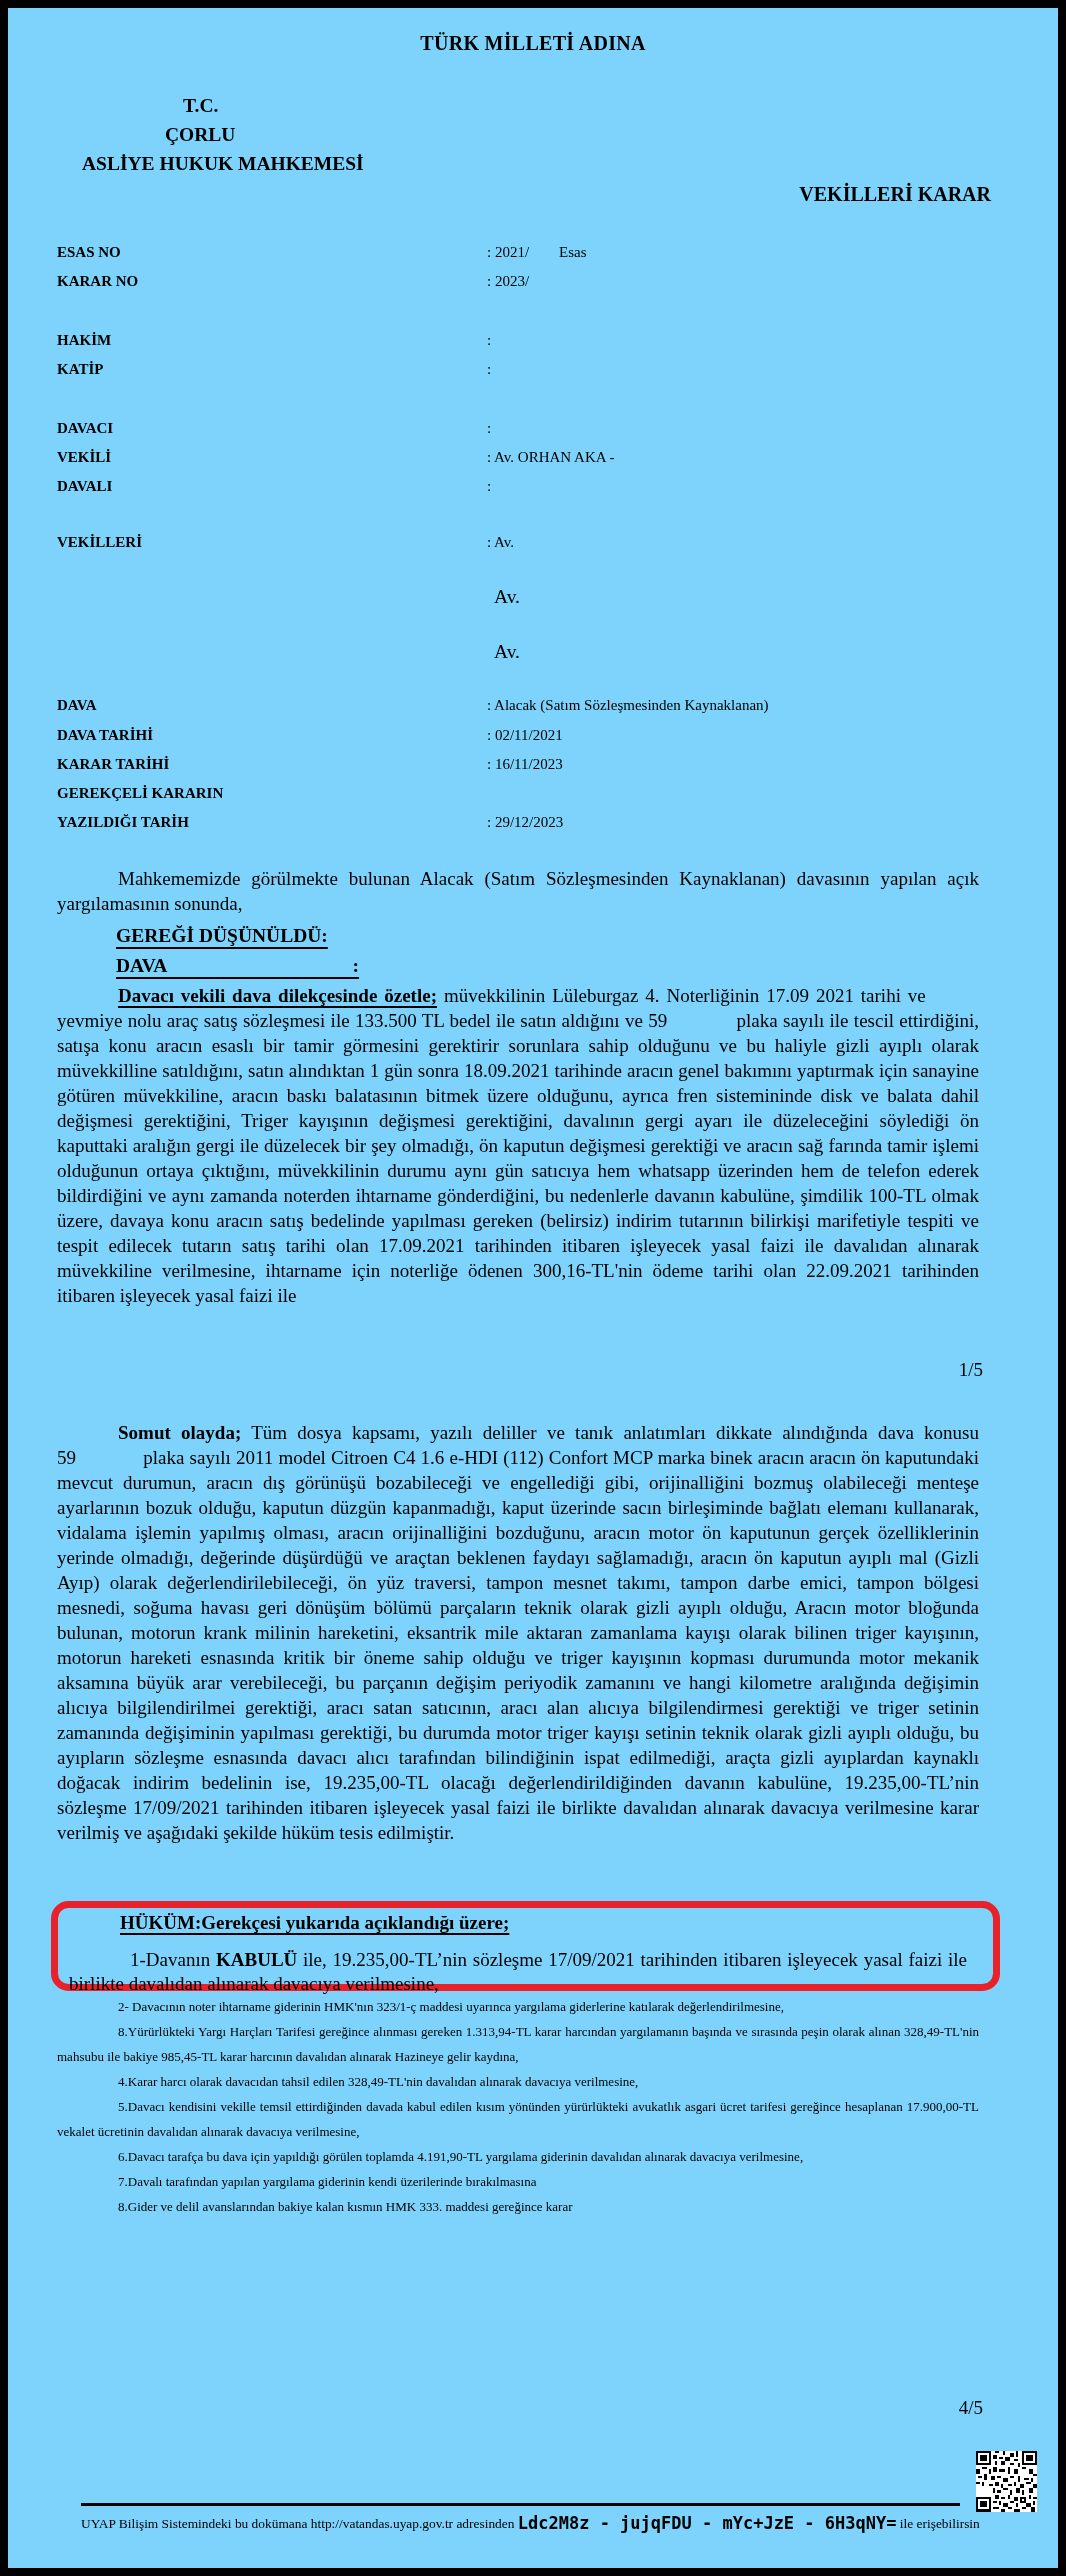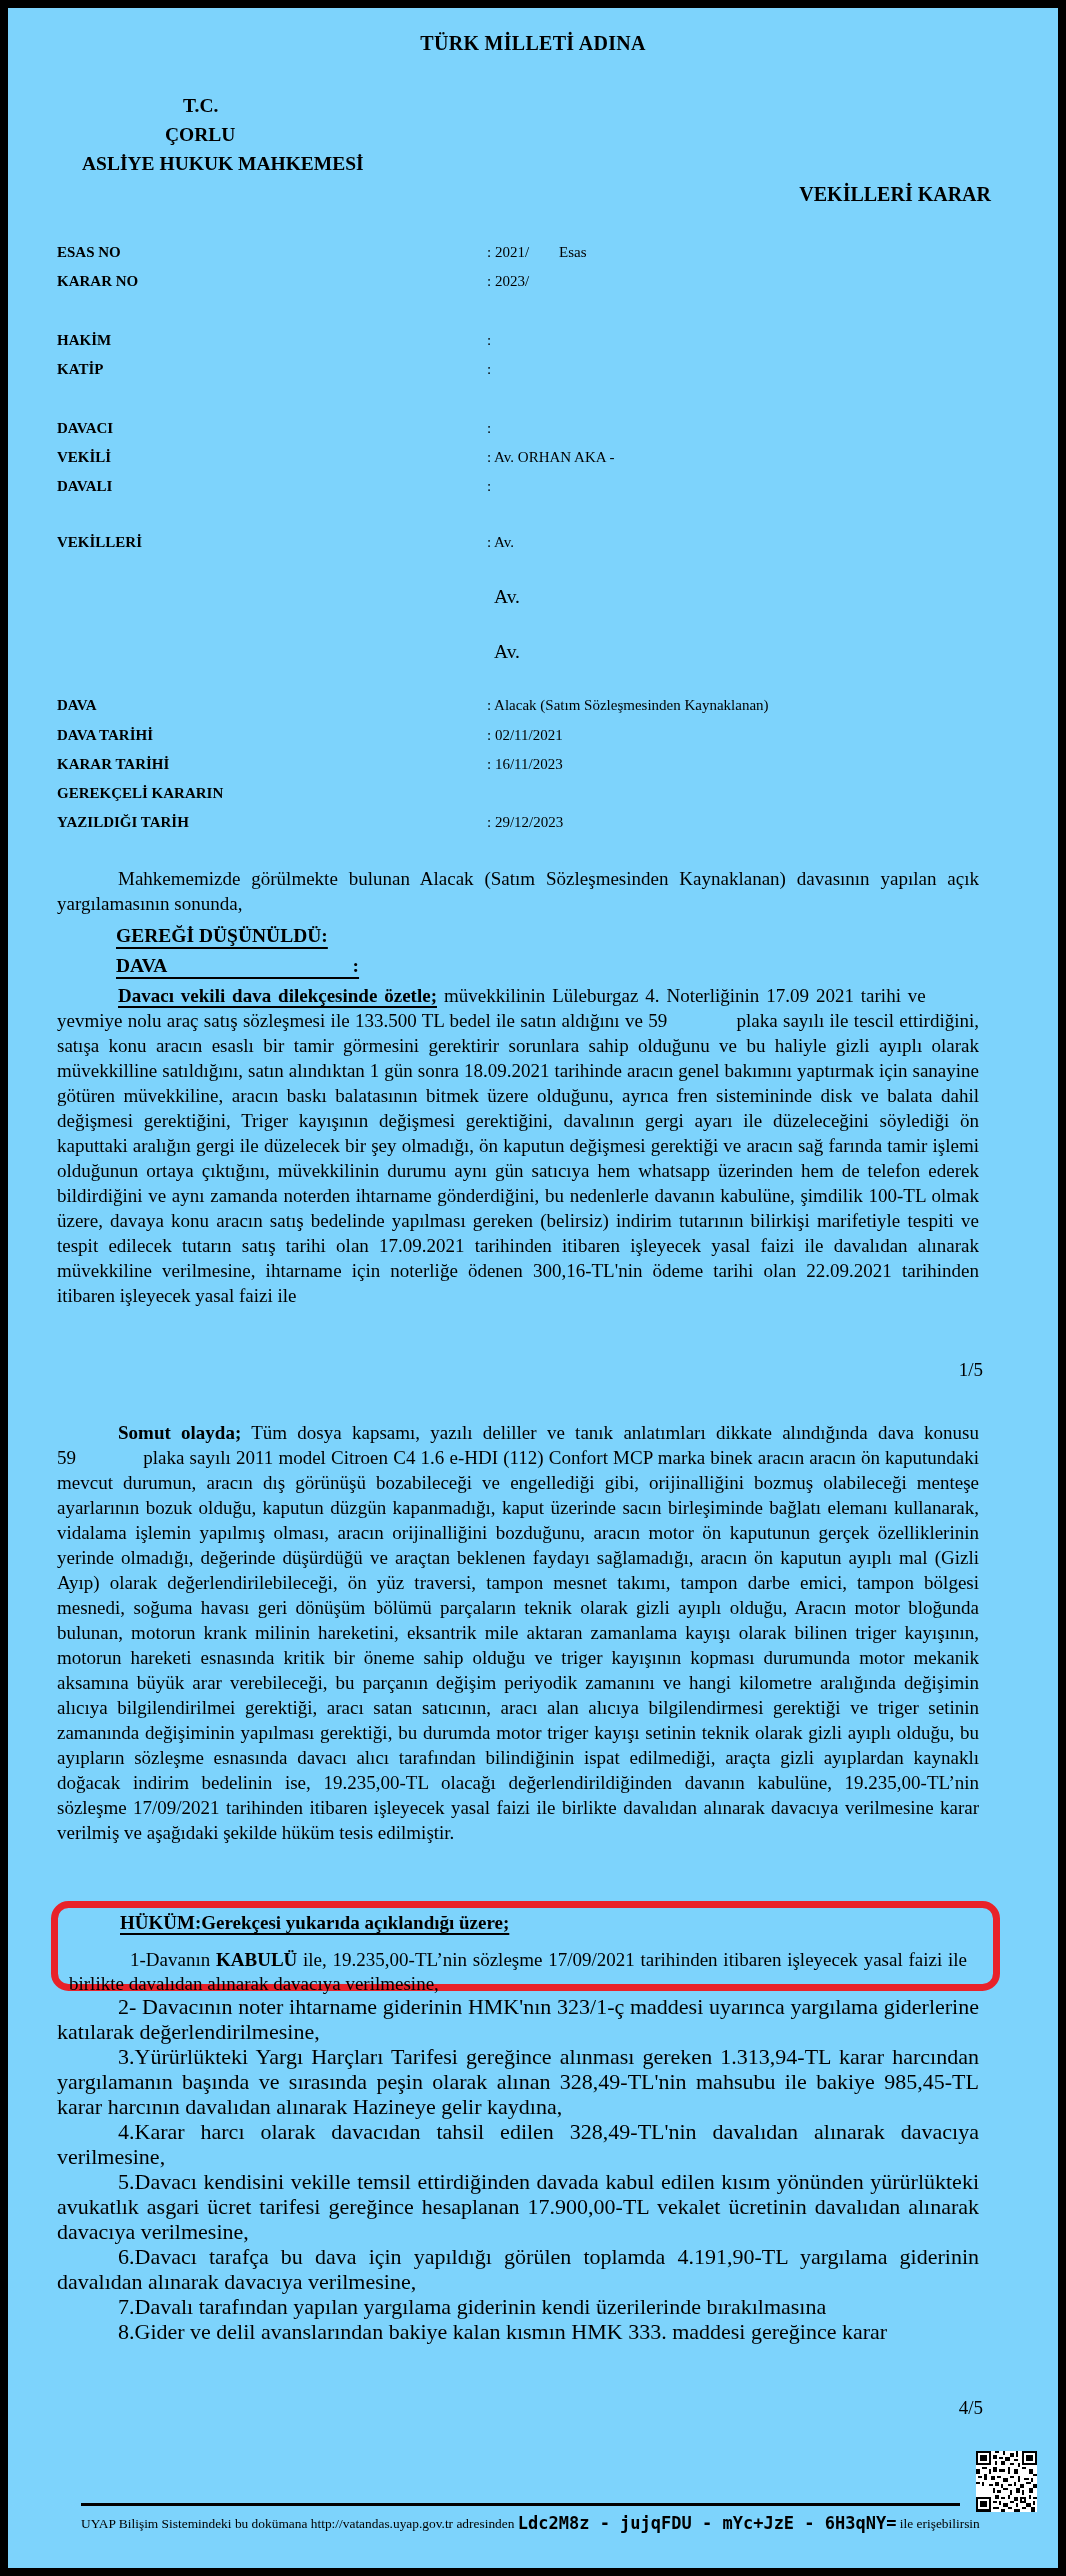--- a/index.html
+++ b/index.html
@@ -46,21 +46,21 @@
   .hukum-text .hd{
     font-size:19px;font-weight:bold;line-height:25.5px;margin-left:63px;
     text-decoration:underline;text-decoration-thickness:2px;text-underline-offset:4px;
     display:inline-block;
   }
   .hukum-text .item1{
     font-size:19px;line-height:24px;text-align:justify;text-indent:61px;margin:12px;
   }
   .items{position:absolute;left:57px;top:1994px;width:922px;}
   .items .it{
-    font-size:22px;line-height:25px;text-align:justify;text-indent:61px;margin:0;
+    font-size:13px;line-height:25px;text-align:justify;text-indent:61px;margin:0;
   }
   .footer-line{position:absolute;left:81px;top:2503px;width:879px;height:3.4px;background:#000;}
   .footer-text{position:absolute;left:81px;top:2513px;width:887px;font-size:13.4px;white-space:nowrap;}
   .footer-text .code{
     font-family:"DejaVu Sans Mono","Liberation Mono",monospace;
     font-size:17px;font-weight:bold;vertical-align:-1.3px;
   }
   .qr{position:absolute;left:976px;top:2450px;width:61px;height:62px;}
 </style>
 </head>
@@ -107,21 +107,21 @@
   </div>
 
   <div class="hukum-box"></div>
   <div class="hukum-text">
     <span class="hd">HÜKÜM:Gerekçesi yukarıda açıklandığı üzere;</span>
     <p class="item1"><span>1-Davanın </span><span class="lead-b">KABULÜ</span><span> ile, 19.235,00-TL’nin sözleşme 17/09/2021 tarihinden itibaren işleyecek yasal faizi ile birlikte davalıdan alınarak davacıya verilmesine,</span></p>
   </div>
 
   <div class="items">
     <p class="it">2- Davacının noter ihtarname giderinin HMK'nın 323/1-ç maddesi uyarınca yargılama giderlerine katılarak değerlendirilmesine,</p>
-    <p class="it">3.Yürürlükteki Yargı Harçları Tarifesi gereğince alınması gereken 1.313,94-TL karar harcından yargılamanın başında ve sırasında peşin olarak alınan 328,49-TL'nin mahsubu ile bakiye 985,45-TL karar harcının davalıdan alınarak Hazineye gelir kaydına,</p>
+    <p class="it">8.Yürürlükteki Yargı Harçları Tarifesi gereğince alınması gereken 1.313,94-TL karar harcından yargılamanın başında ve sırasında peşin olarak alınan 328,49-TL'nin mahsubu ile bakiye 985,45-TL karar harcının davalıdan alınarak Hazineye gelir kaydına,</p>
     <p class="it">4.Karar harcı olarak davacıdan tahsil edilen 328,49-TL'nin davalıdan alınarak davacıya verilmesine,</p>
     <p class="it">5.Davacı kendisini vekille temsil ettirdiğinden davada kabul edilen kısım yönünden yürürlükteki avukatlık asgari ücret tarifesi gereğince hesaplanan 17.900,00-TL vekalet ücretinin davalıdan alınarak davacıya verilmesine,</p>
     <p class="it">6.Davacı tarafça bu dava için yapıldığı görülen toplamda 4.191,90-TL yargılama giderinin davalıdan alınarak davacıya verilmesine,</p>
     <p class="it">7.Davalı tarafından yapılan yargılama giderinin kendi üzerilerinde bırakılmasına</p>
     <p class="it">8.Gider ve delil avanslarından bakiye kalan kısmın HMK 333. maddesi gereğince karar</p>
   </div>
 
   <div class="pageno" style="top:2397px">4/5</div>
 
   <div class="qr">

